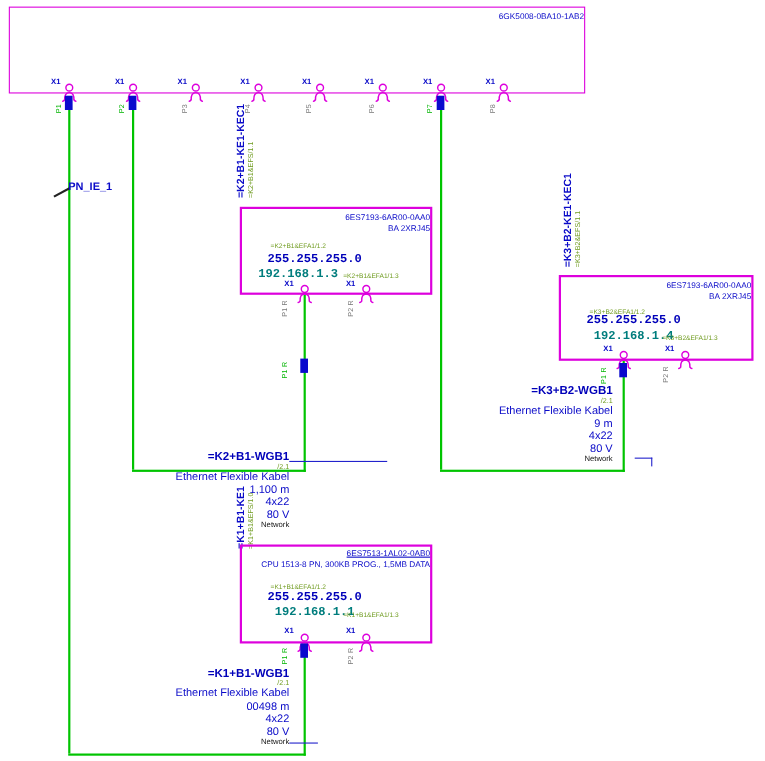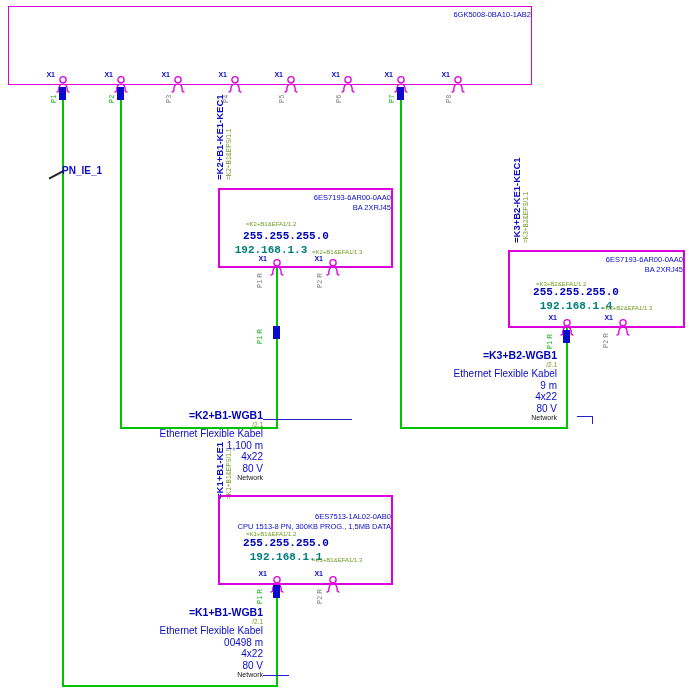--- a/index.html
+++ b/index.html
@@ -191,21 +191,21 @@
     <div class="cb-row">Ethernet Flexible Kabel</div>
     <div class="cb-row">9 m</div>
     <div class="cb-row">4x22</div>
     <div class="cb-row">80 V</div>
     <div class="cb-net">Network</div>
   </div>
   <div class="bline" style="left:577px;top:416px;width:16px;height:1px;"></div>
   <div class="bline" style="left:592px;top:416px;width:1px;height:8px;"></div>
 
   <div class="box" style="left:218px;top:495px;width:175px;height:90px;">
-    <div class="ttl" style="padding-top:15px;">6ES7513-1AL02-0AB0</div>
+    <div class="ttl" style="padding-top:1px;text-decoration:underline;">6ES7513-1AL02-0AB0</div>
     <div class="ttl">CPU 1513-8 PN, 300KB PROG., 1,5MB DATA</div>
   </div>
   <div class="xref" style="left:246px;top:531px;">=K1+B1&amp;EFA1/1.2</div>
   <div class="ipline mask" style="left:218px;top:537px;">255.255.255.0</div>
   <div class="ipline ip" style="left:218px;top:551px;">192.168.1.1</div>
   <div class="xref" style="left:312px;top:557px;">=K1+B1&amp;EFA1/1.3</div>
   <div class="x1" style="left:243px;top:570px;">X1</div>
   <div class="x1" style="left:299px;top:570px;">X1</div>
   <svg class="picon" style="left:270px;top:575px;">
       <use href="#porticon"></use>

